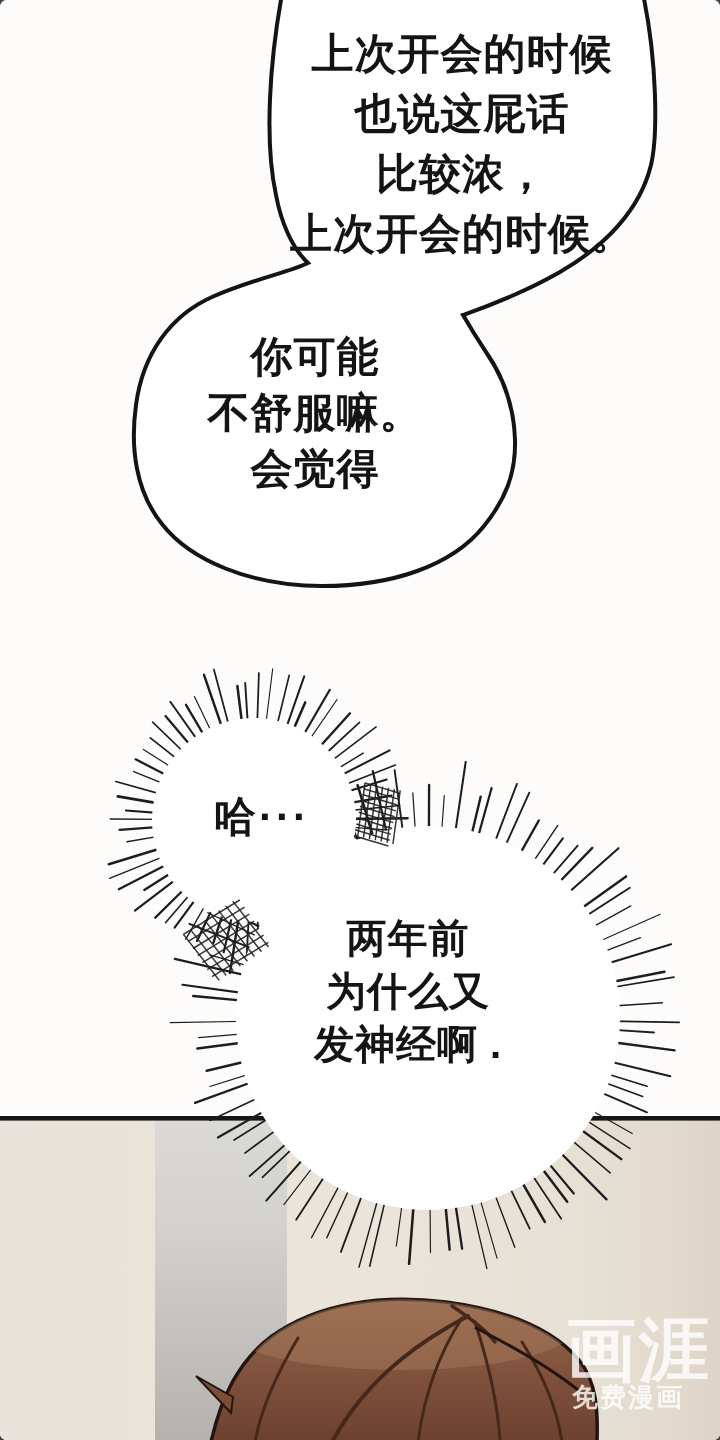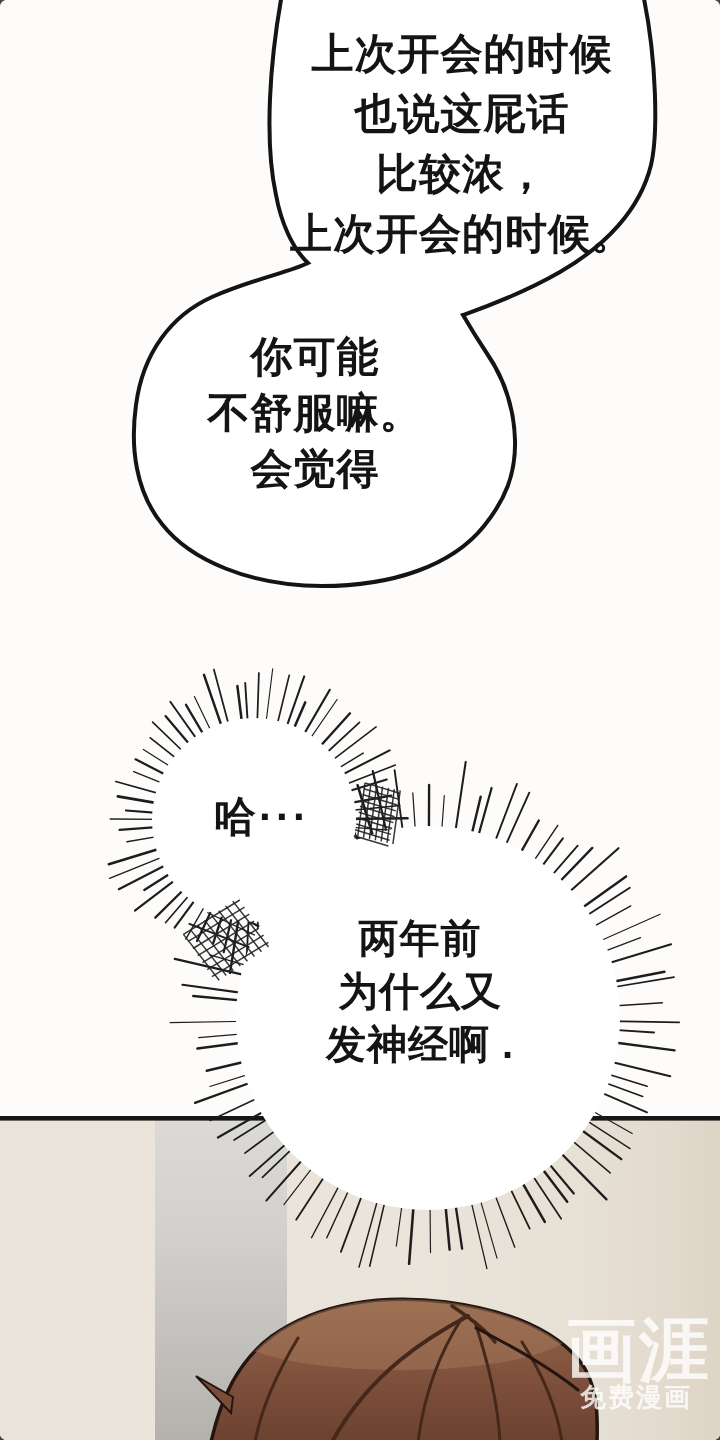--- a/index.html
+++ b/index.html
@@ -10,25 +10,25 @@
     border-radius:7px;
   }
   .page svg{position:absolute;left:0;top:0;z-index:1;display:block;}
   .txt{
     position:absolute;z-index:2;color:var(--ink,#141414);
     font-weight:bold;text-align:center;letter-spacing:1px;
   }
   .b1{left:262px;top:24px;width:400px;font-size:42px;line-height:60px;}
   .b2{left:115px;top:329px;width:400px;font-size:42px;line-height:56px;}
   .ha{left:150px;top:791px;width:224px;font-size:42px;line-height:52px;letter-spacing:3px;}
-  .b3{left:220px;top:912px;width:400px;font-size:40px;line-height:53px;}
+  .b3{left:208px;top:912px;width:400px;font-size:40px;line-height:53px;}
   .wm{position:absolute;z-index:3;line-height:1;font-weight:bold;
       color:rgba(255,255,255,0.80);}
   .wm-logo{left:566px;top:1315px;font-size:70px;letter-spacing:3px;}
-  .wm-tag{left:572px;top:1384px;font-size:26px;letter-spacing:2px;margin-left:8px;}
+  .wm-tag{left:572px;top:1384px;font-size:26px;letter-spacing:2px;}
 </style>
 </head>
 <body>
 
 <div class="page">
 
   <svg viewBox="0 0 720 1440" width="720" height="1440">
     <defs>
       <linearGradient id="wallG" x1="0" y1="0" x2="1" y2="0">
         <stop offset="0" stop-color="#e9e3db"></stop>

